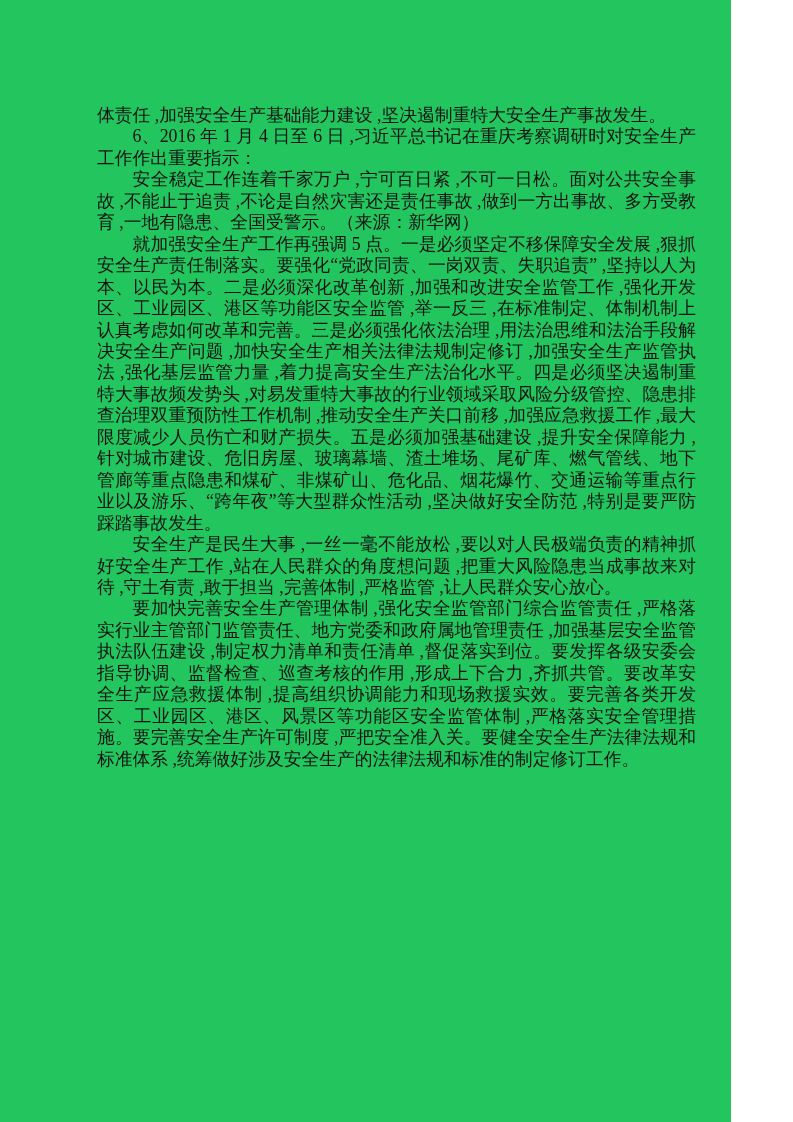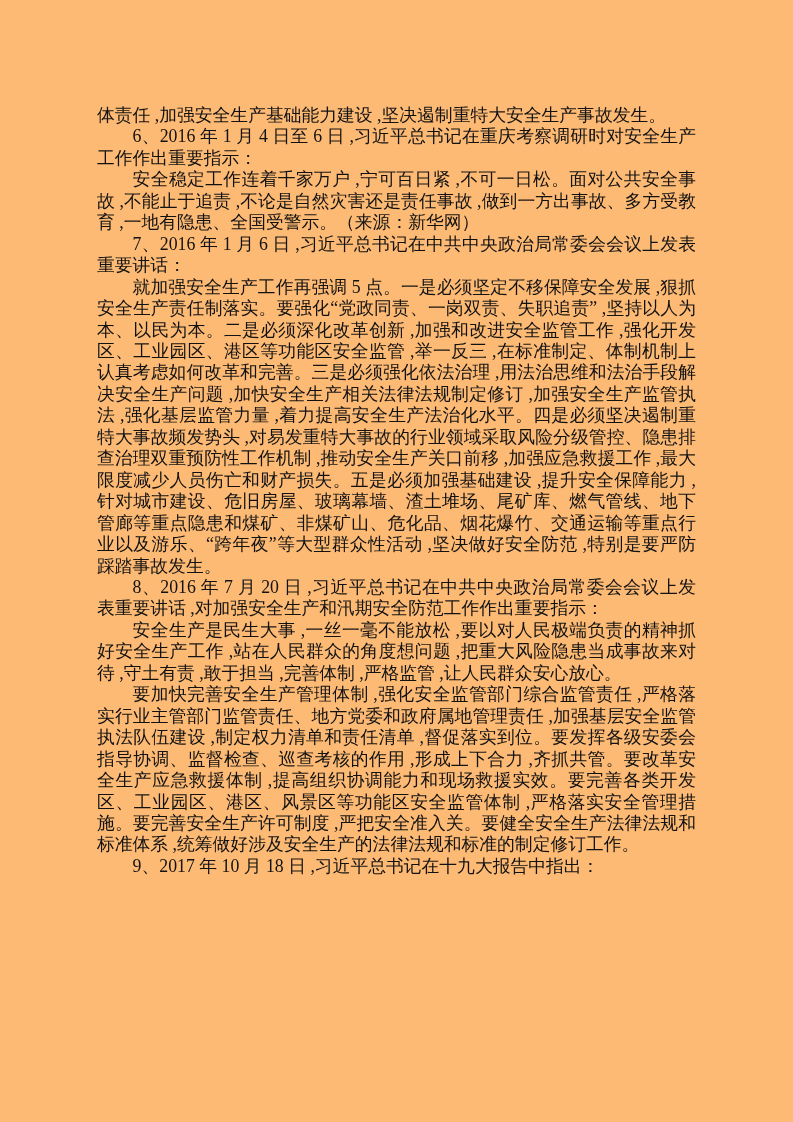--- a/index.html
+++ b/index.html
@@ -2,23 +2,23 @@
 <html><head>
 <meta charset="utf-8">
 <style>
   html, body {
     margin: 0;
     padding: 0;
     background: #ffffff;
   }
   .page {
     position: relative;
-    width: 793px;
+    width: 731px;
     height: 1122px;
-    background: #fdba74;
+    background: #22c55e;
     overflow: hidden;
   }
   .text-block {
     position: absolute;
     left: 97px;
     top: 105px;
     width: 599px;
     font-family: "Liberation Serif", "DejaVu Serif", serif;
     font-size: 17.8px;
     line-height: 21.45px;
@@ -38,20 +38,17 @@
   }
 </style>
 </head>
 <body>
 
 <div class="page">
   <div class="text-block">
     <p class="no-indent">体责任 ,加强安全生产基础能力建设 ,坚决遏制重特大安全生产事故发生。</p>
     <p>6、2016 年 1 月 4 日至 6 日 ,习近平总书记在重庆考察调研时对安全生产工作作出重要指示：</p>
     <p>安全稳定工作连着千家万户 ,宁可百日紧 ,不可一日松。面对公共安全事故 ,不能止于追责 ,不论是自然灾害还是责任事故 ,做到一方出事故、多方受教育 ,一地有隐患、全国受警示。（来源：新华网）</p>
-    <p>7、2016 年 1 月 6 日 ,习近平总书记在中共中央政治局常委会会议上发表重要讲话：</p>
     <p>就加强安全生产工作再强调 5 点。一是必须坚定不移保障安全发展 ,狠抓安全生产责任制落实。要强化“党政同责、一岗双责、失职追责” ,坚持以人为本、以民为本。二是必须深化改革创新 ,加强和改进安全监管工作 ,强化开发区、工业园区、港区等功能区安全监管 ,举一反三 ,在标准制定、体制机制上认真考虑如何改革和完善。三是必须强化依法治理 ,用法治思维和法治手段解决安全生产问题 ,加快安全生产相关法律法规制定修订 ,加强安全生产监管执法 ,强化基层监管力量 ,着力提高安全生产法治化水平。四是必须坚决遏制重特大事故频发势头 ,对易发重特大事故的行业领域采取风险分级管控、隐患排查治理双重预防性工作机制 ,推动安全生产关口前移 ,加强应急救援工作 ,最大限度减少人员伤亡和财产损失。五是必须加强基础建设 ,提升安全保障能力 ,针对城市建设、危旧房屋、玻璃幕墙、渣土堆场、尾矿库、燃气管线、地下管廊等重点隐患和煤矿、非煤矿山、危化品、烟花爆竹、交通运输等重点行业以及游乐、“跨年夜”等大型群众性活动 ,坚决做好安全防范 ,特别是要严防踩踏事故发生。</p>
-    <p>8、2016 年 7 月 20 日 ,习近平总书记在中共中央政治局常委会会议上发表重要讲话 ,对加强安全生产和汛期安全防范工作作出重要指示：</p>
     <p>安全生产是民生大事 ,一丝一毫不能放松 ,要以对人民极端负责的精神抓好安全生产工作 ,站在人民群众的角度想问题 ,把重大风险隐患当成事故来对待 ,守土有责 ,敢于担当 ,完善体制 ,严格监管 ,让人民群众安心放心。</p>
     <p>要加快完善安全生产管理体制 ,强化安全监管部门综合监管责任 ,严格落实行业主管部门监管责任、地方党委和政府属地管理责任 ,加强基层安全监管执法队伍建设 ,制定权力清单和责任清单 ,督促落实到位。要发挥各级安委会指导协调、监督检查、巡查考核的作用 ,形成上下合力 ,齐抓共管。要改革安全生产应急救援体制 ,提高组织协调能力和现场救援实效。要完善各类开发区、工业园区、港区、风景区等功能区安全监管体制 ,严格落实安全管理措施。要完善安全生产许可制度 ,严把安全准入关。要健全安全生产法律法规和标准体系 ,统筹做好涉及安全生产的法律法规和标准的制定修订工作。</p>
-    <p>9、2017 年 10 月 18 日 ,习近平总书记在十九大报告中指出：</p>
   </div>
 </div>
 
 </body></html>

